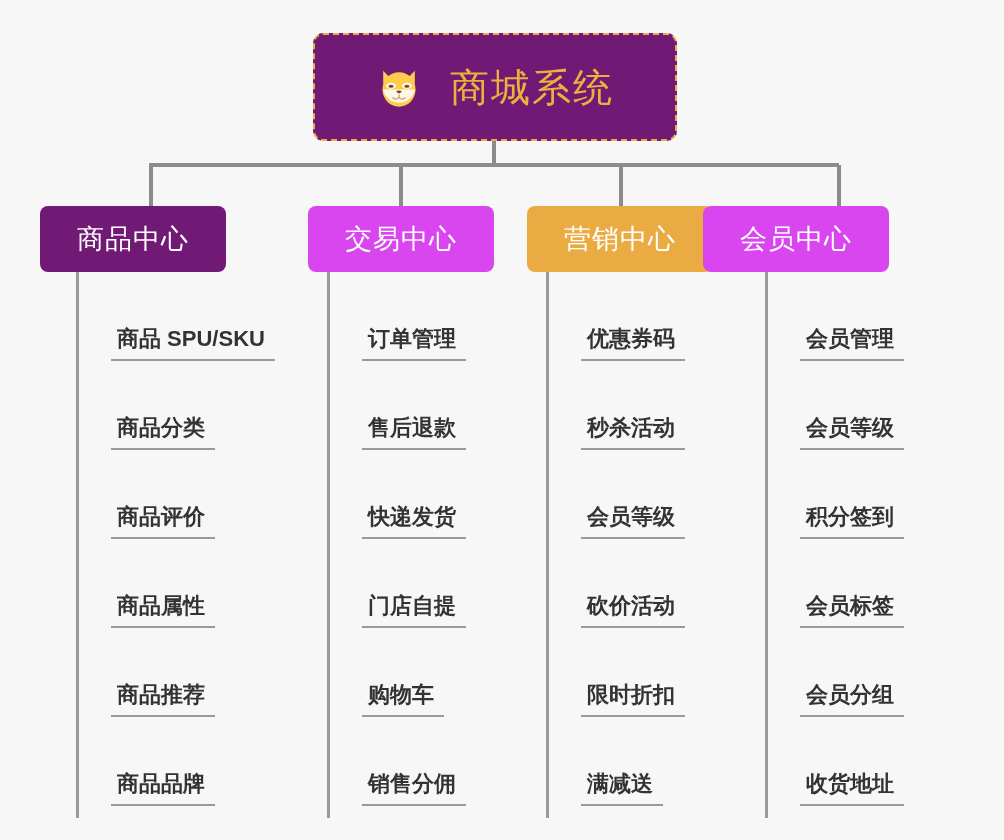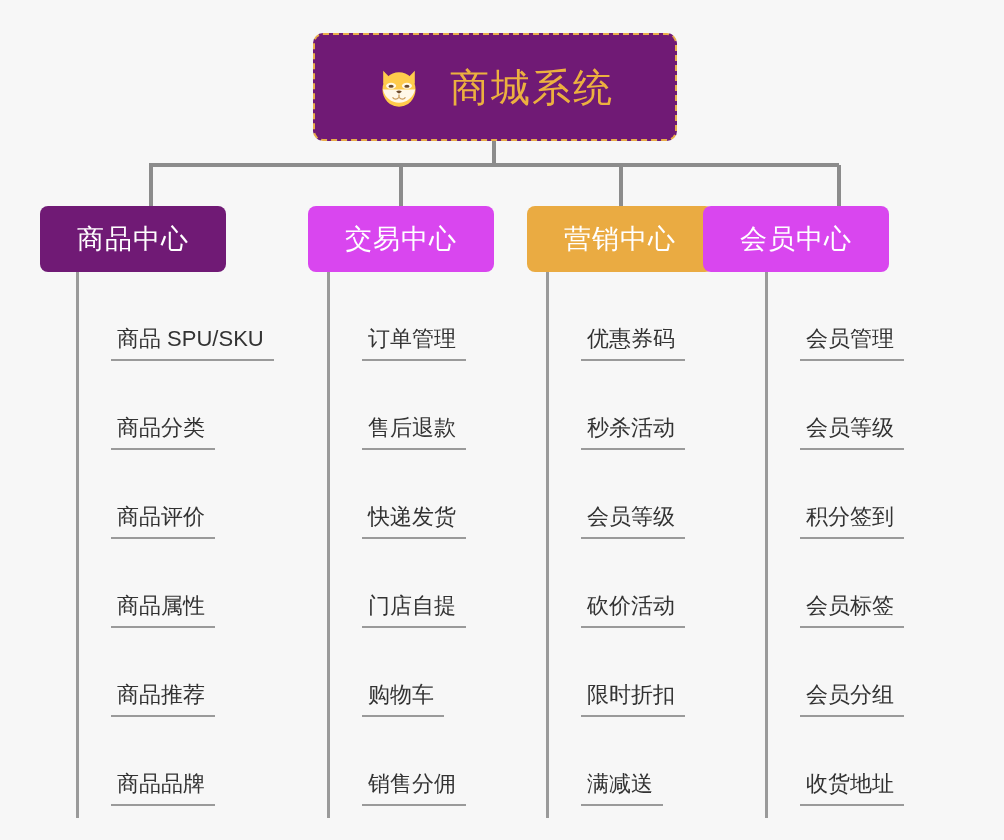--- a/index.html
+++ b/index.html
@@ -106,20 +106,21 @@
     height: 546px;
     background: #9a9a9a;
   }
   .leaf {
     position: relative;
     height: 89px;
     box-sizing: border-box;
     display: flex;
     align-items: flex-end;
     padding-left: 35px;
+    font-weight: bold;
   }
   .leaf-label {
     position: relative;
     font-size: 22px;
     color: #333333;
     line-height: 1;
     padding: 0 10px 9px 6px;
     border-bottom: 2px solid #9a9a9a;
     white-space: nowrap;
   }

